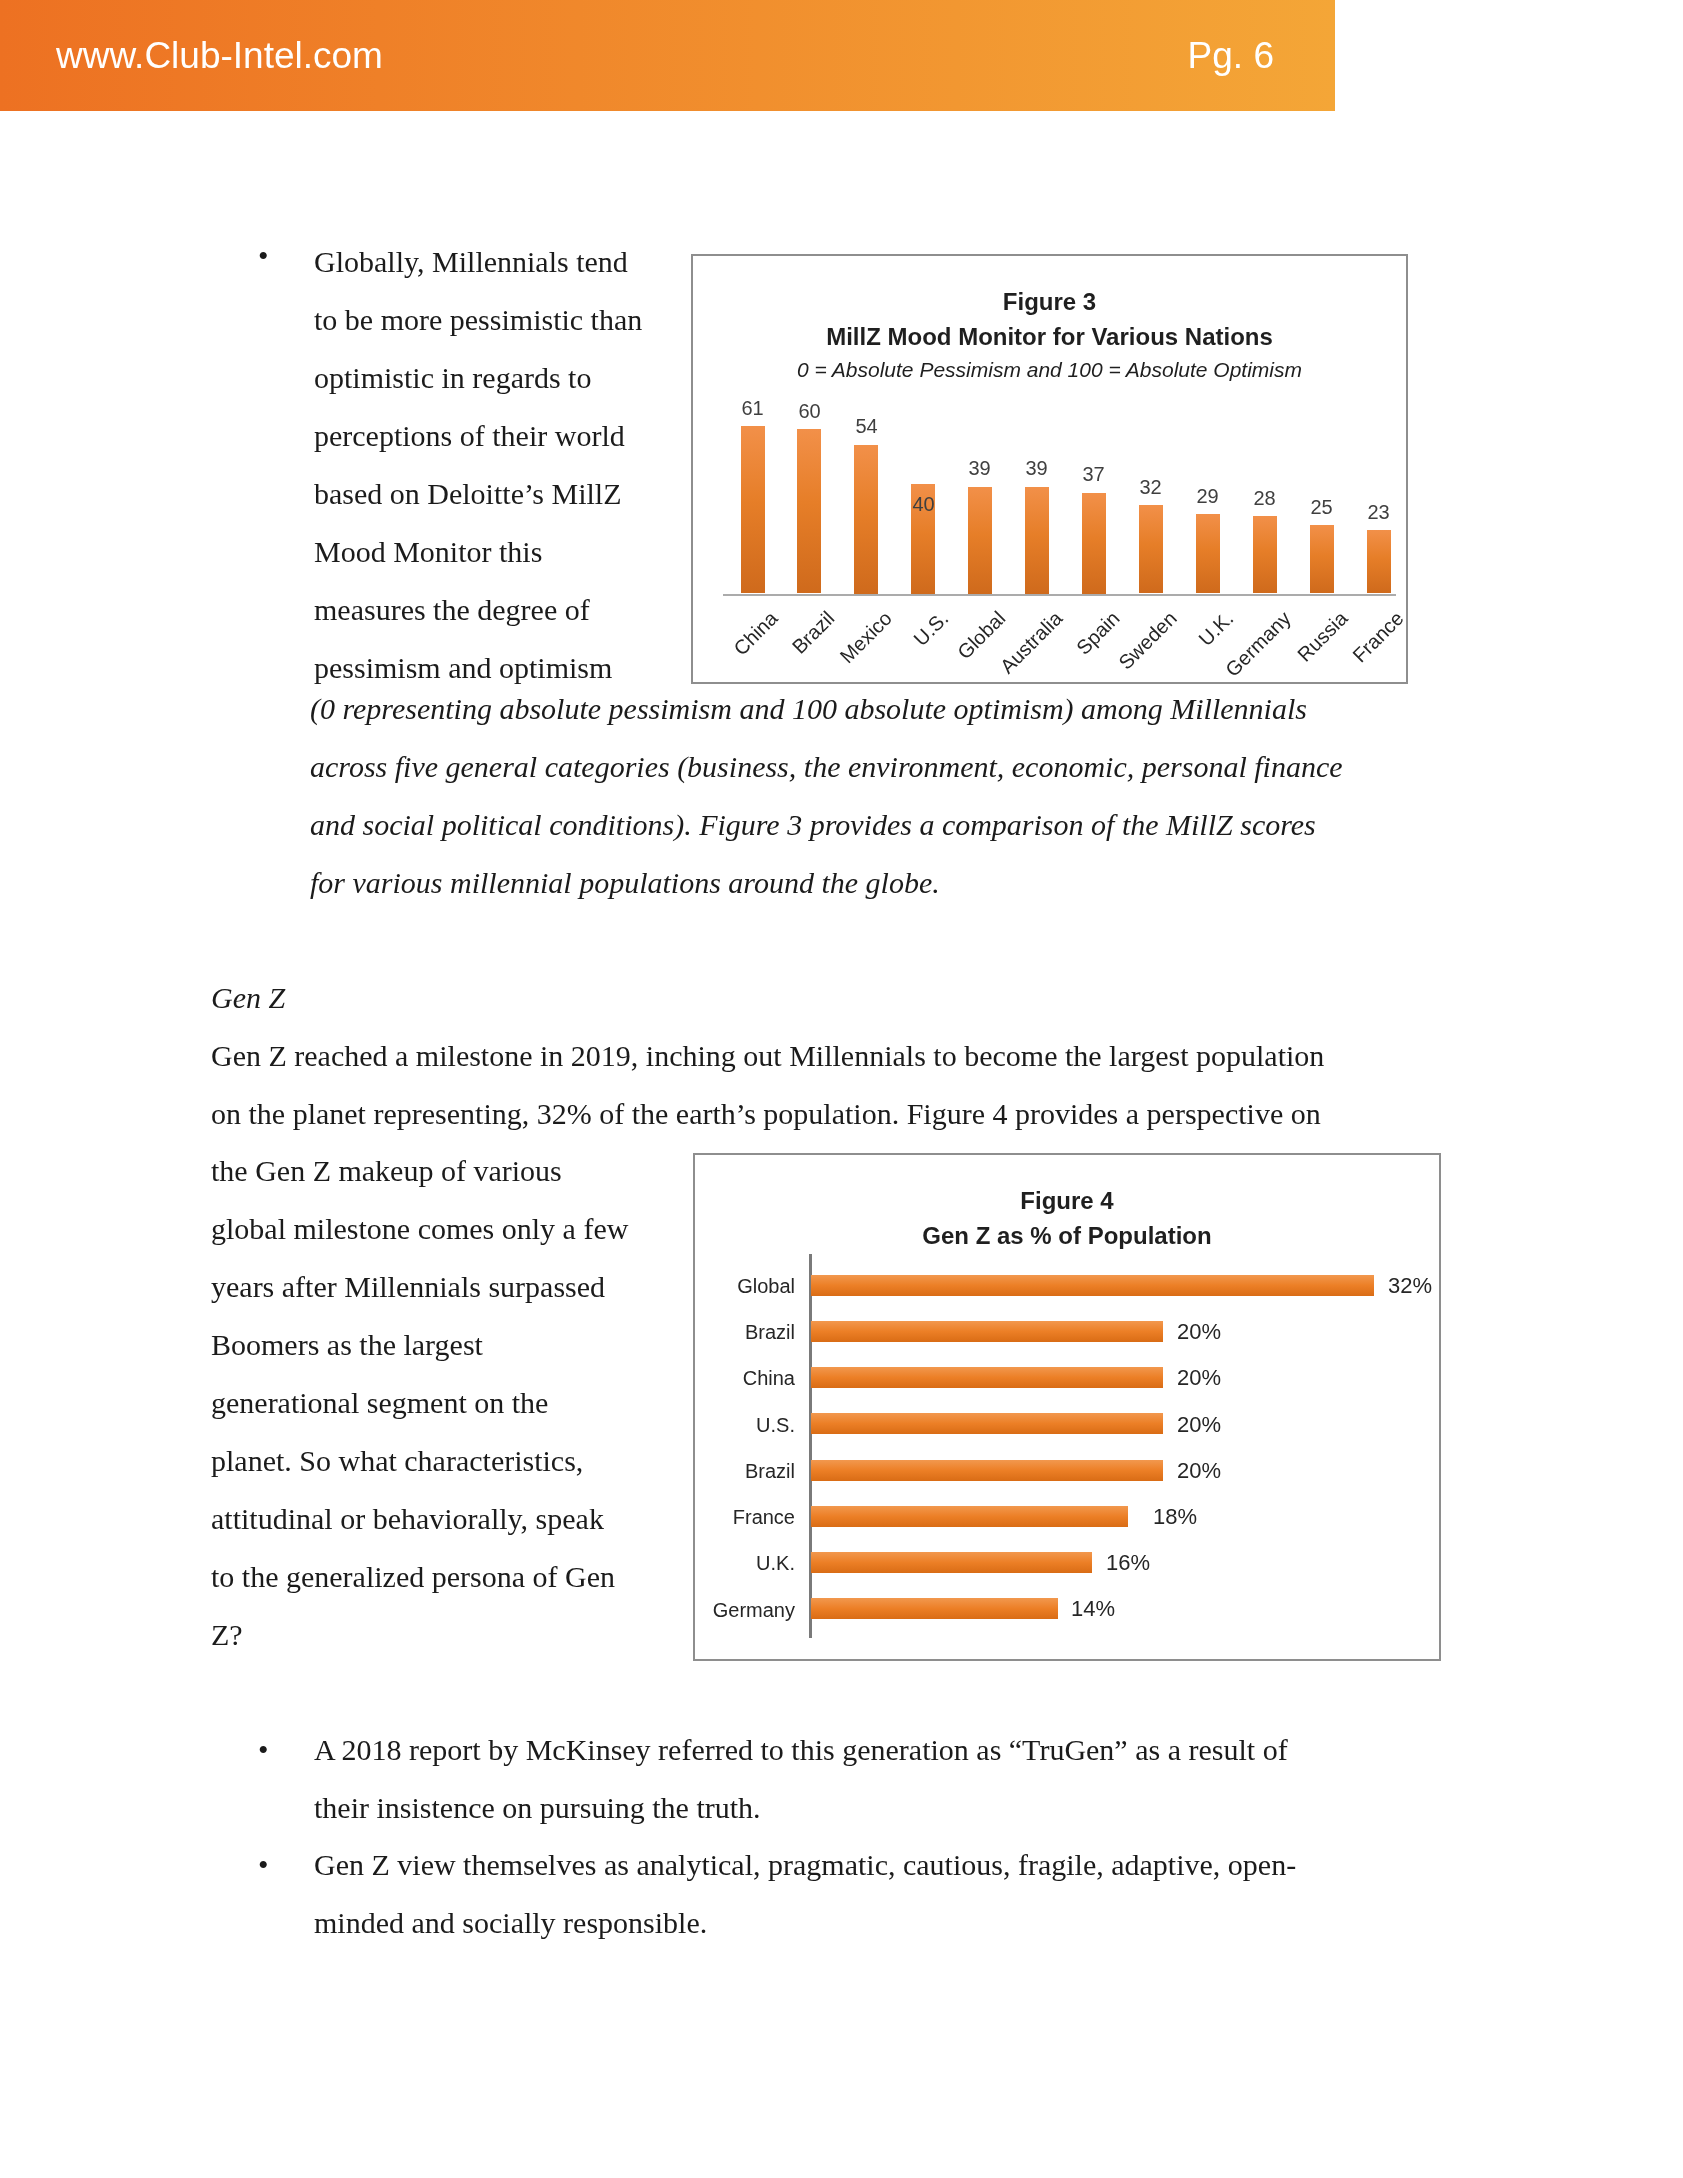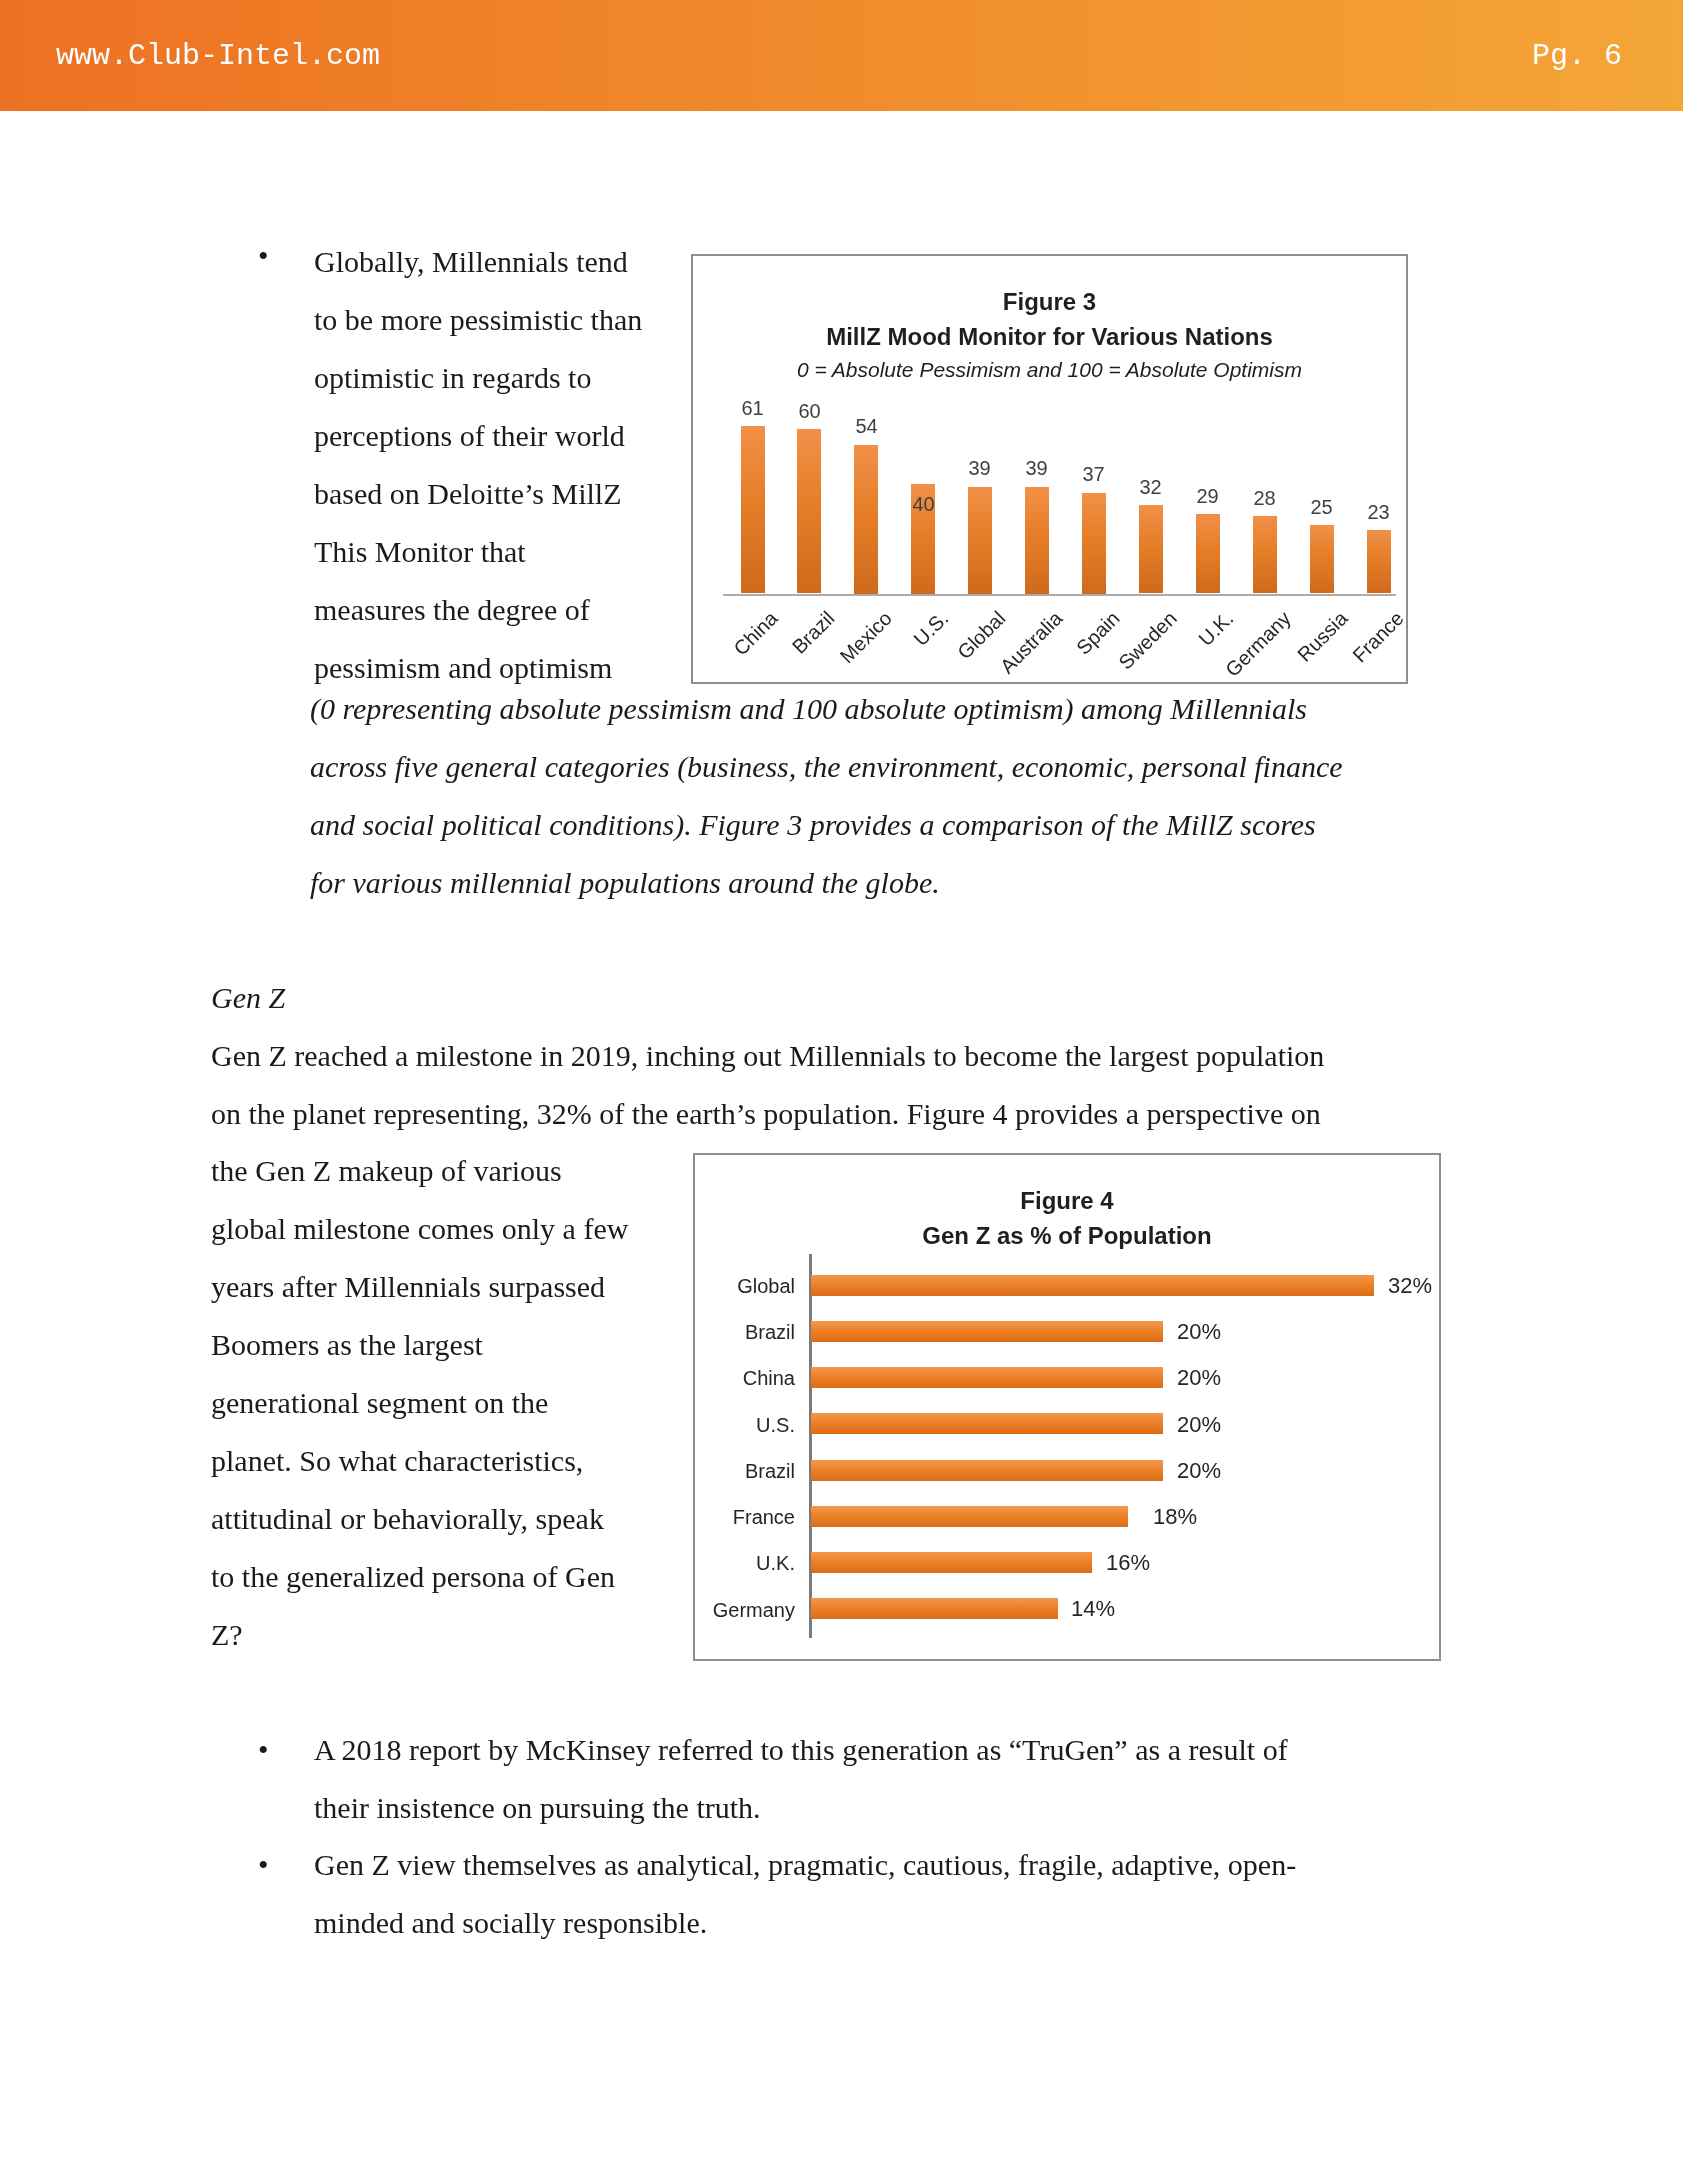--- a/index.html
+++ b/index.html
@@ -37,40 +37,40 @@
     position:absolute;
     background:linear-gradient(180deg,#F2984E 0%,#EC7F26 50%,#D96C15 100%);
   }
   .hbar-cat {
     position:absolute; left:0; width:100px; height:46px; display:flex;
     align-items:center; justify-content:flex-end; font-size:20px; color:#262626;
   }
   .hbar-val { position:absolute; font-size:22px; line-height:30px; color:#262626; }
 
   .footer {
-    position:absolute; left:0; top:2088; width:1683px; height:111px;
+    position:absolute; left:0; top:2088; width:1335px; height:111px;
     background:linear-gradient(90deg,#ED7122 0%,#F4A637 100%);
-    color:#ffffff; font-family:Liberation Mono, monospace; font-size:30px;
+    color:#ffffff; font-family:Liberation Sans, sans-serif; font-size:37px;
     display:flex; align-items:center; justify-content:space-between;
     padding:0 61px 0 56px; box-sizing:border-box;
   }
 </style>
 </head>
 <body>
 
 <div class="page">
 
   <div class="marker" style="left:258px; top:227px;">•</div>
   <div class="tblock" style="left:314px; top:233px;">
       <div class="tl">Globally, Millennials tend</div>
       <div class="tl">to be more pessimistic than</div>
       <div class="tl">optimistic in regards to</div>
       <div class="tl">perceptions of their world</div>
       <div class="tl">based on Deloitte’s MillZ</div>
-      <div class="tl">This Monitor that</div>
+      <div class="tl">Mood Monitor this</div>
       <div class="tl">measures the degree of</div>
       <div class="tl">pessimism and optimism</div>
     </div>
 
   <div class="chartbox" id="fig3-box" style="left:691px; top:254px; width:713px; height:426px;">
     <div class="fig-titles">
       <div class="fig-title">Figure 3</div>
       <div class="fig-title">MillZ Mood Monitor for Various Nations</div>
       <div class="fig-note">0 = Absolute Pessimism and 100 = Absolute Optimism</div>
     </div>

